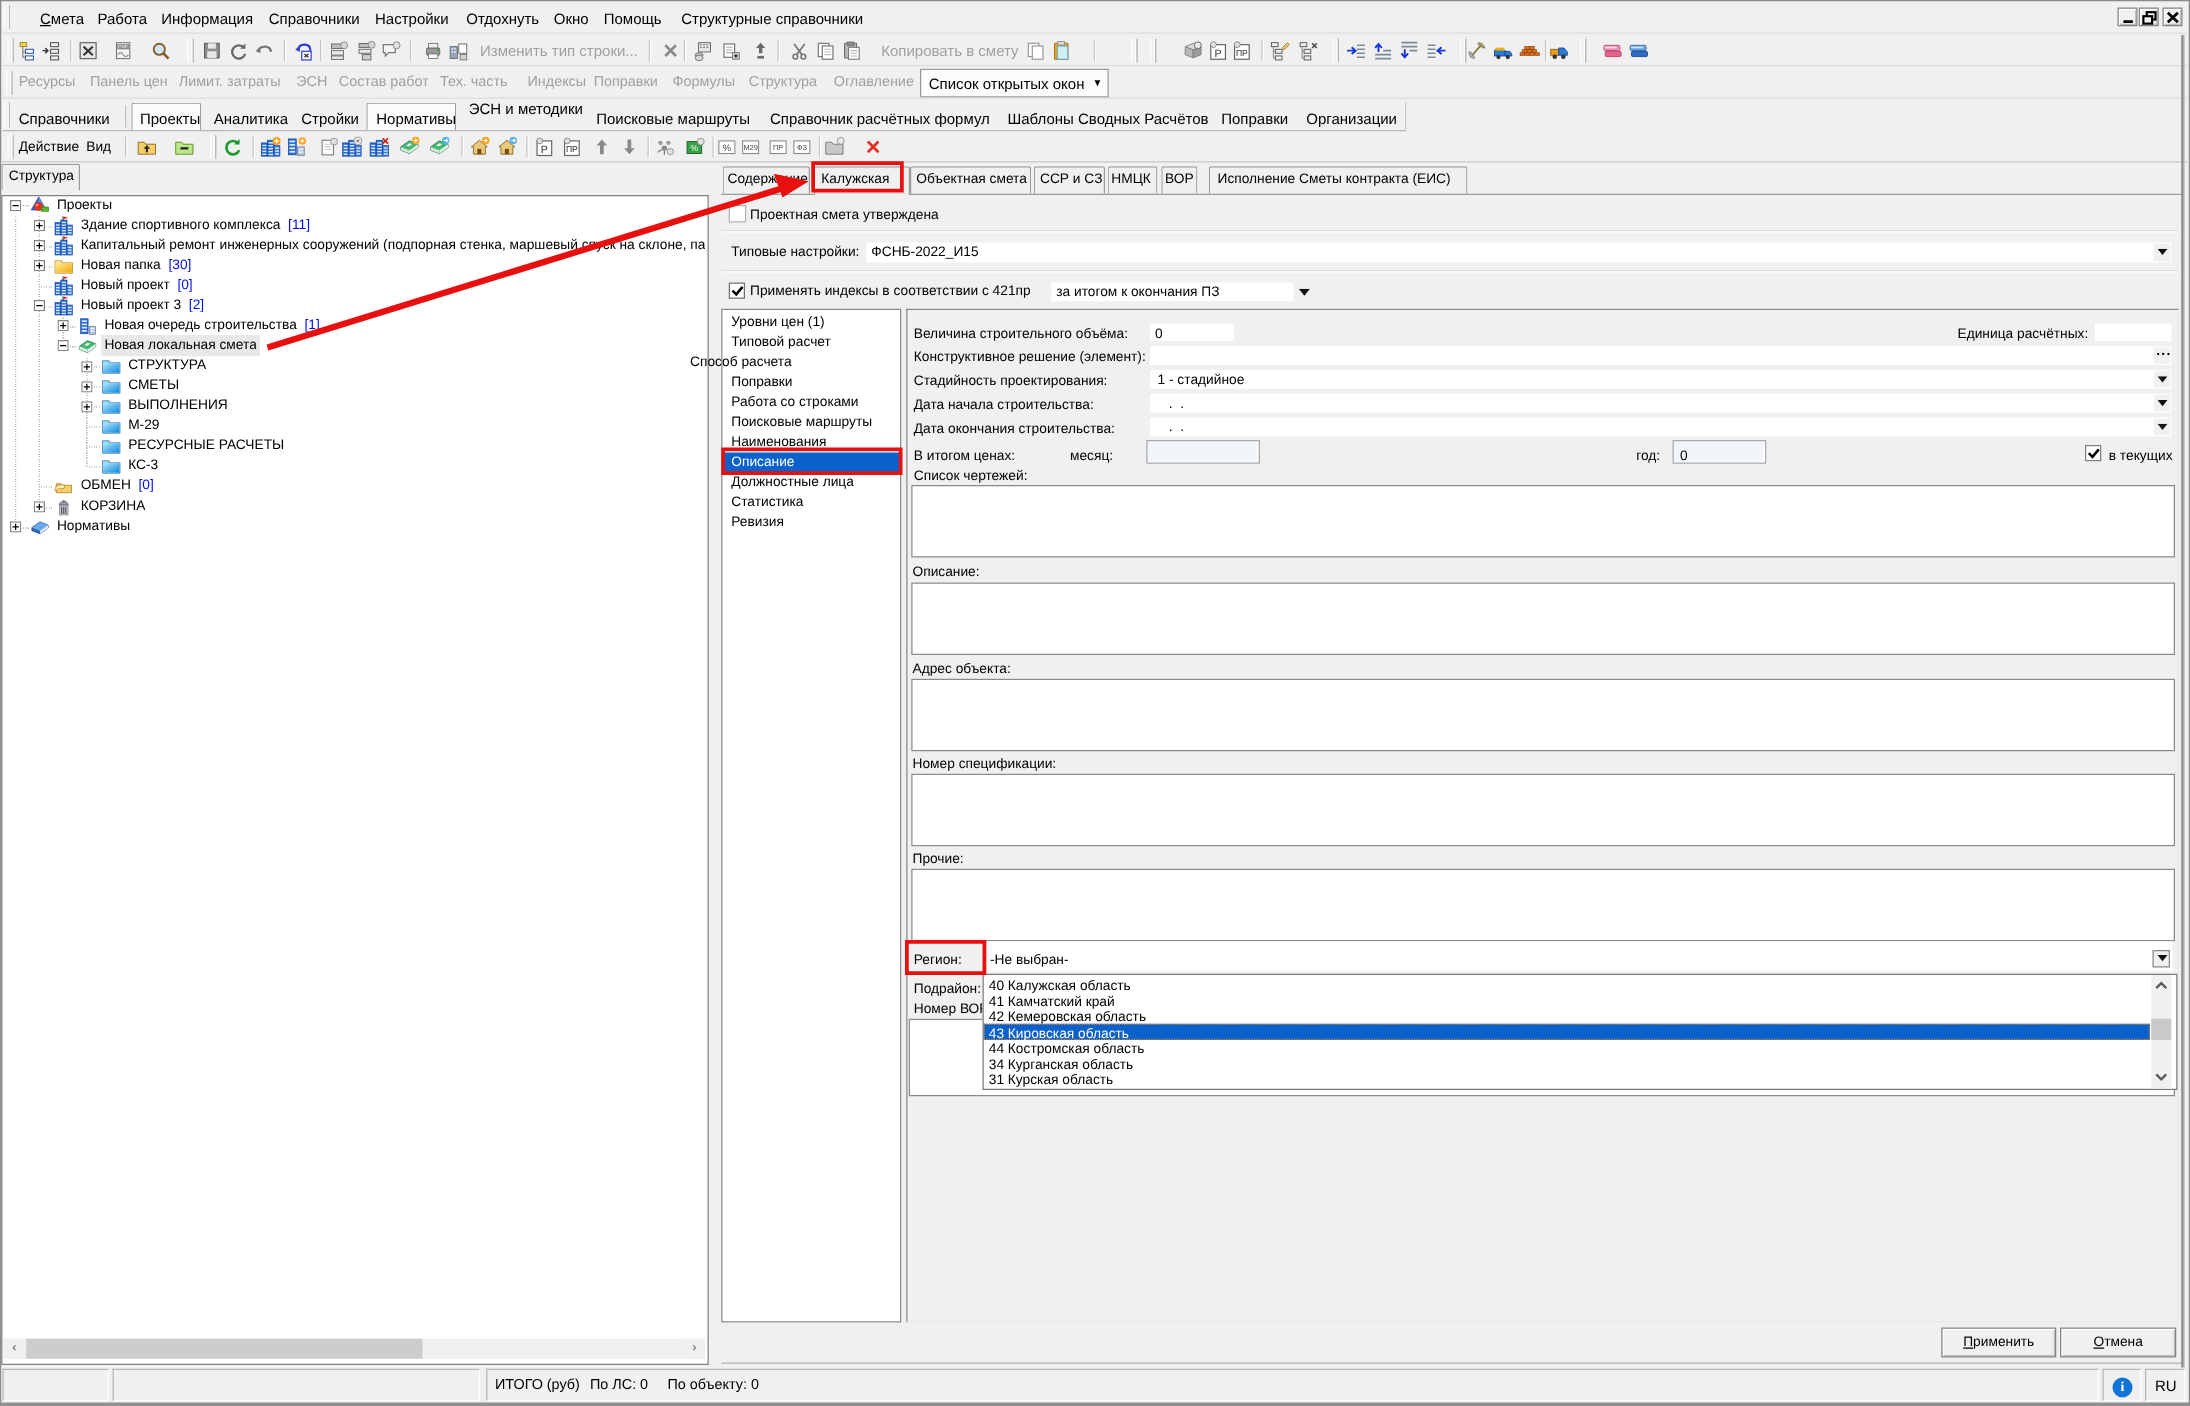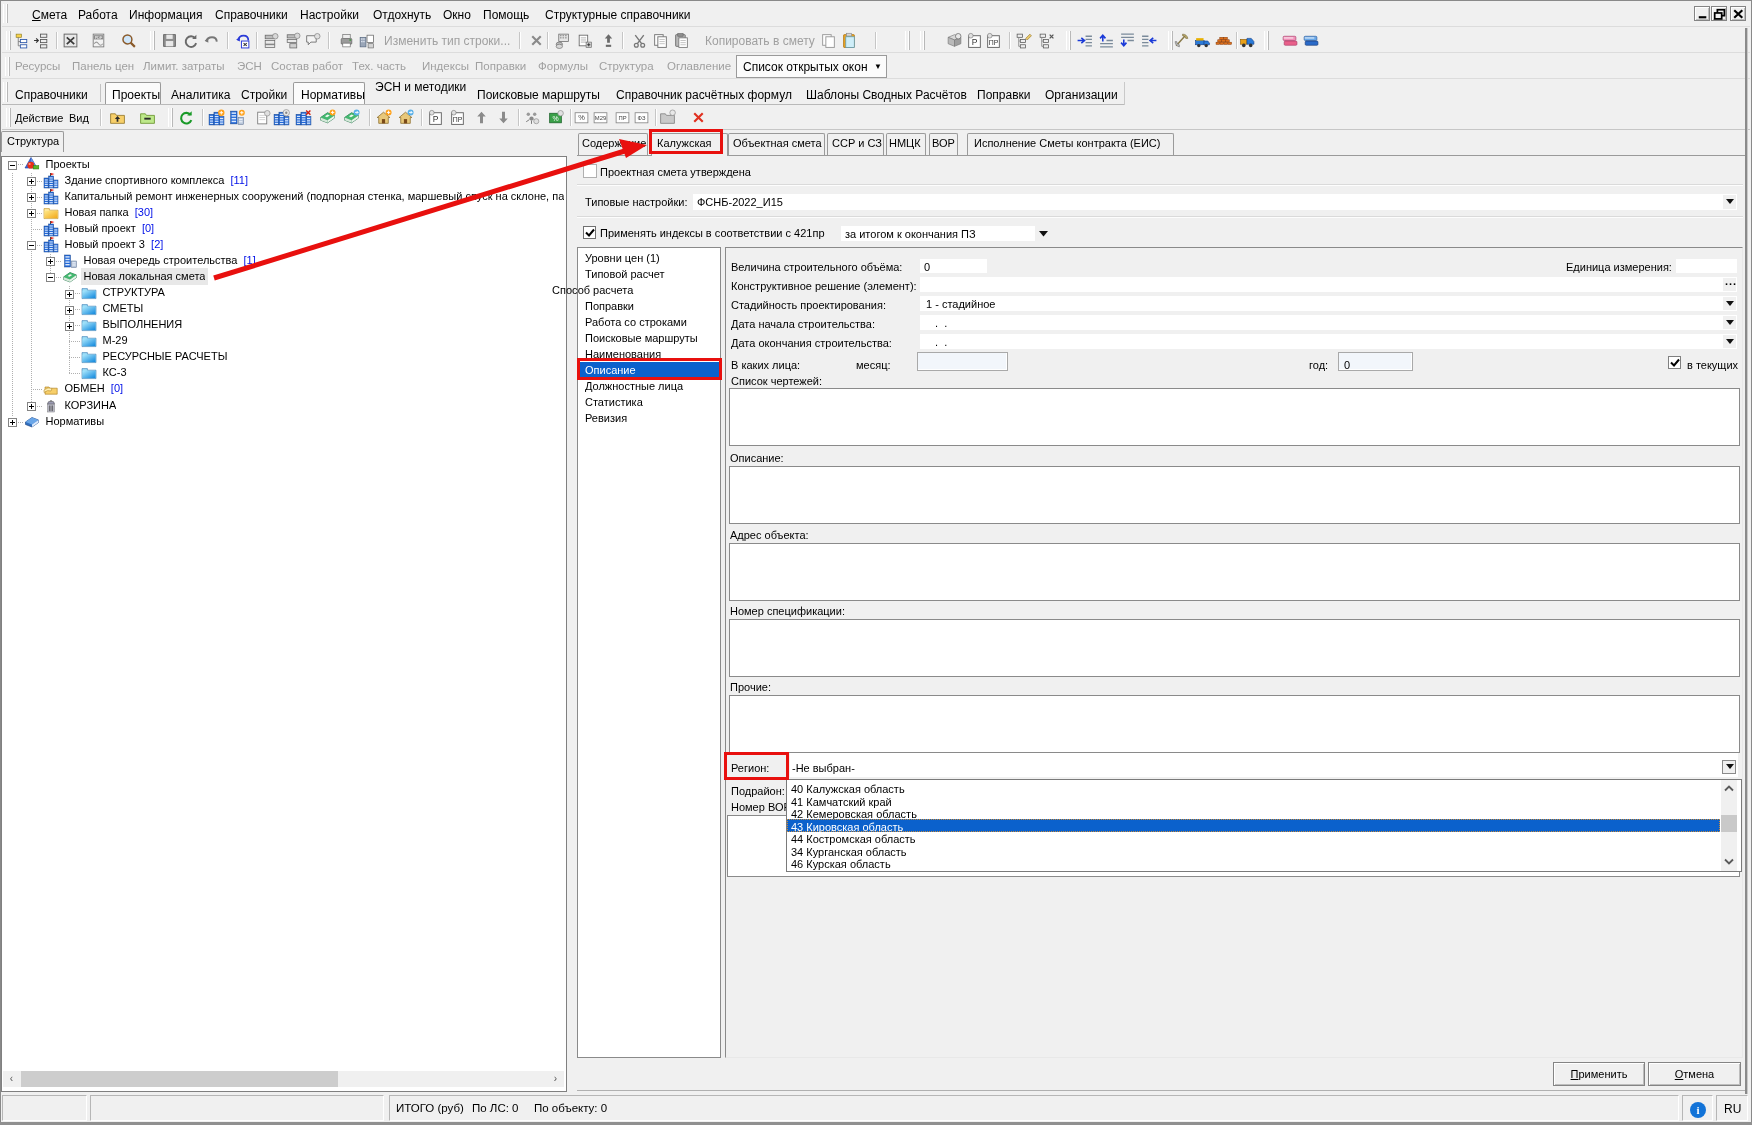--- a/index.html
+++ b/index.html
@@ -818,21 +818,21 @@
 <div class="tx" style="left:585px;top:348px">Наименования</div>
 <div class="abs" style="left:578px;top:362px;width:142px;height:16px;background:#0b61cc"></div>
 <div class="tx" style="left:585px;top:364px;color:#fff">Описание</div>
 <div class="tx" style="left:585px;top:380px">Должностные лица</div>
 <div class="tx" style="left:585px;top:396px">Статистика</div>
 <div class="tx" style="left:585px;top:412px">Ревизия</div>
 <div class="abs" style="left:725px;top:247px;width:1018px;height:811px;background:#f0f0f0;border:1px solid #8a8a8a;border-right-color:#e8e8e8;border-bottom-color:#e8e8e8"></div>
 <div class="tx" style="left:731px;top:261px">Величина строительного объёма:</div>
 <div class="abs" style="left:920px;top:259px;width:67px;height:14px;background:#fff"></div>
 <div class="tx" style="left:924px;top:261px">0</div>
-<div class="tx" style="left:1566px;top:261px">Единица измерения:</div>
+<div class="tx" style="left:1566px;top:261px">Единица расчётных:</div>
 <div class="abs" style="left:1676px;top:259px;width:61px;height:14px;background:#fff"></div>
 <div class="tx" style="left:731px;top:280px">Конструктивное решение (элемент):</div>
 <div class="abs" style="left:920px;top:277px;width:817px;height:15px;background:#fff"></div>
 <div class="abs" style="left:1723px;top:278px;width:13px;height:13px;background:#f0f0f0"></div>
 <div class="tx" style="left:1725px;top:275px;letter-spacing:1px"><b>...</b></div>
 <div class="tx" style="left:731px;top:299px">Стадийность проектирования:</div>
 <div class="abs" style="left:920px;top:296px;width:817px;height:15px;background:#fff"></div>
 <div class="tx" style="left:926px;top:298px">1 - стадийное</div>
 <div class="abs" style="left:1723px;top:297px;width:13px;height:13px;background:#f0f0f0"></div>
 <svg class="abs" style="left:1726px;top:301px" width="8" height="6">
@@ -845,21 +845,21 @@
 <svg class="abs" style="left:1726px;top:320px" width="8" height="6">
     <path d="M0 0 h8 l-4 5 z" fill="#111"></path>
   </svg>
 <div class="tx" style="left:731px;top:337px">Дата окончания строительства:</div>
 <div class="abs" style="left:920px;top:334px;width:817px;height:15px;background:#fff"></div>
 <div class="tx" style="left:935px;top:336px">.&nbsp;&nbsp;.</div>
 <div class="abs" style="left:1723px;top:335px;width:13px;height:13px;background:#f0f0f0"></div>
 <svg class="abs" style="left:1726px;top:339px" width="8" height="6">
     <path d="M0 0 h8 l-4 5 z" fill="#111"></path>
   </svg>
-<div class="tx" style="left:731px;top:359px">В каких лица:</div>
+<div class="tx" style="left:731px;top:359px">В итогом ценах:</div>
 <div class="tx" style="left:856px;top:359px">месяц:</div>
 <div class="abs" style="left:917px;top:352px;width:91px;height:19px;background:#f2f6fb;border:1px solid #a9a9a9;box-shadow:inset -1px -1px 0 #fff"></div>
 <div class="tx" style="left:1309px;top:359px">год:</div>
 <div class="abs" style="left:1338px;top:352px;width:75px;height:19px;background:#f2f6fb;border:1px solid #a9a9a9;box-shadow:inset -1px -1px 0 #fff"></div>
 <div class="tx" style="left:1344px;top:359px">0</div>
 <div class="cb" style="left:1668px;top:356px;border-color:#808080"></div>
 <svg class="abs" style="left:1670px;top:358px" width="10" height="10">
     <path d="M1 4.5 l3 3 5 -6" stroke="#000" stroke-width="2" fill="none"></path>
   </svg>
 <div class="tx" style="left:1687px;top:359px">в текущих</div>
@@ -884,21 +884,21 @@
 <div class="tx" style="left:731px;top:801px">Номер ВОР:</div>
 <div class="warea" style="left:727px;top:815px;width:1013px;height:62px"></div>
 <div class="abs" style="left:786px;top:779px;width:956px;height:93px;background:#fff;border:1px solid #7a7a7a"></div>
 <div class="tx" style="left:791px;top:783px">40 Калужская область</div>
 <div class="tx" style="left:791px;top:796px">41 Камчатский край</div>
 <div class="tx" style="left:791px;top:808px">42 Кемеровская область</div>
 <div class="abs" style="left:787px;top:819px;width:933px;height:13px;background:#0b61cc;outline:1px dotted #c88b3a;outline-offset:-1px"></div>
 <div class="tx" style="left:791px;top:821px;color:#fff">43 Кировская область</div>
 <div class="tx" style="left:791px;top:833px">44 Костромская область</div>
 <div class="tx" style="left:791px;top:846px">34 Курганская область</div>
-<div class="tx" style="left:791px;top:858px">46 Курская область</div>
+<div class="tx" style="left:791px;top:858px">31 Курская область</div>
 <div class="abs" style="left:1721px;top:780px;width:16px;height:91px;background:#f0f0f0"></div>
 <svg class="abs" style="left:1724px;top:784px" width="10" height="8">
     <path d="M1 6.5 L5 2.5 L9 6.5" stroke="#5a5a5a" stroke-width="1.8" fill="none"></path>
   </svg>
 <svg class="abs" style="left:1724px;top:858px" width="10" height="8">
     <path d="M1 1.5 L5 5.5 L9 1.5" stroke="#5a5a5a" stroke-width="1.8" fill="none"></path>
   </svg>
 <div class="abs" style="left:1721px;top:815px;width:16px;height:17px;background:#c9c9c9"></div>
 <div class="btn3" style="left:1553px;top:1062px;width:92px;height:24px;line-height:22px"><u>П</u>рименить</div>
 <div class="btn3" style="left:1648px;top:1062px;width:93px;height:24px;line-height:22px"><u>О</u>тмена</div>

